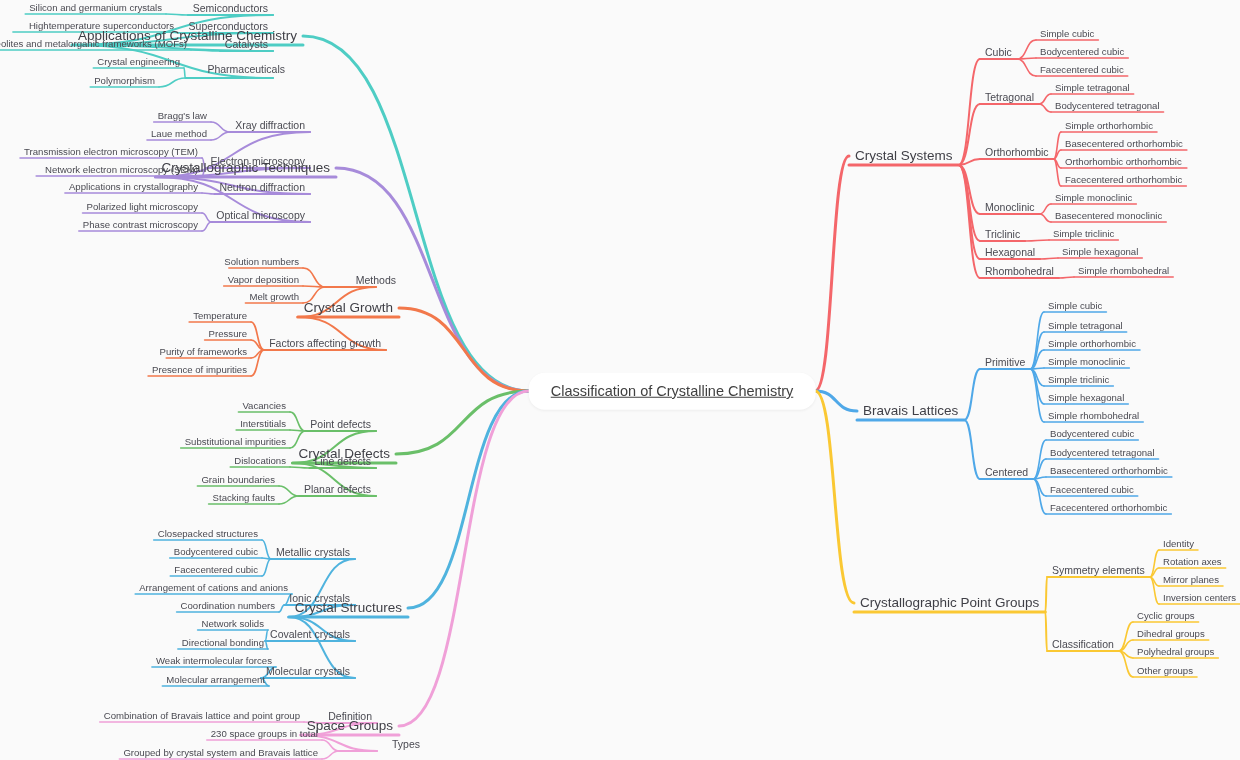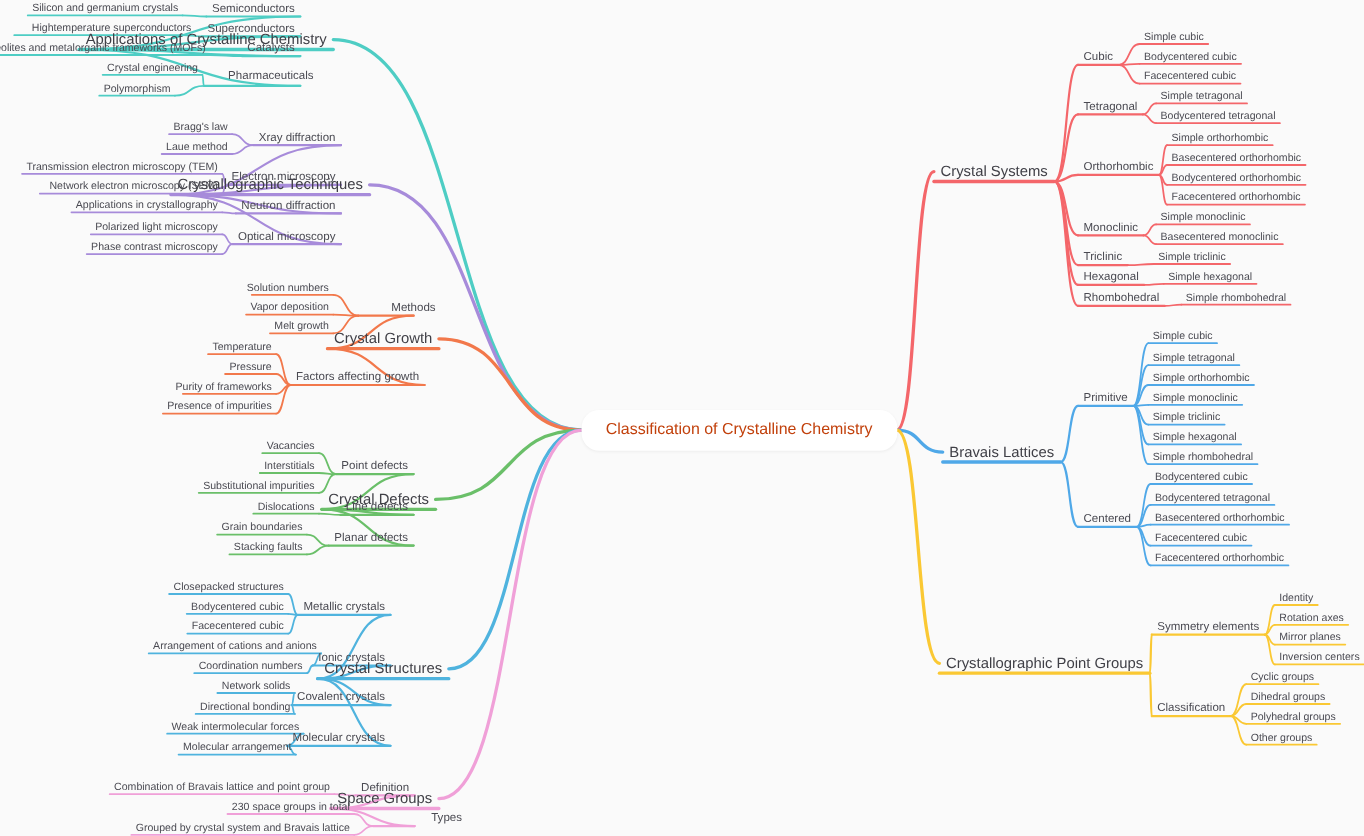--- a/index.html
+++ b/index.html
@@ -28,27 +28,28 @@
     white-space: nowrap;
     color: #3f3f46;
     line-height: 1;
     transform: translateY(-50%);
   }
   .node.r { text-align: left; }
   .node.l { text-align: right; transform: translate(-100%, -50%); }
 
   .lvl0 {
     font-size: 14.5px;
-    color: #c2410c;
+    color: #404040;
     background: #ffffff;
     border-radius: 16px;
     padding: 11px 22px;
     box-shadow: 0 1px 3px rgba(0,0,0,0.06);
     transform: translate(-50%, -50%);
     z-index: 5;
+    text-decoration: underline;
   }
   .lvl1 { font-size: 13.5px; color: #3f3f46; }
   .lvl2 { font-size: 10.5px; color: #4a4a52; }
   .lvl3 { font-size: 9.6px;  color: #4a4a52; }
 </style>
 </head>
 <body>
 
 <div id="root">
   <svg id="wires" viewBox="0 0 1240 760" width="1240" height="760">
@@ -341,21 +342,21 @@
       <div class="node lvl2 r" style="left: 985px; top: 52px;">Cubic</div>
       <div class="node lvl3 r" style="left: 1040px; top: 34px;">Simple cubic</div>
       <div class="node lvl3 r" style="left: 1040px; top: 52px;">Bodycentered cubic</div>
       <div class="node lvl3 r" style="left: 1040px; top: 70px;">Facecentered cubic</div>
       <div class="node lvl2 r" style="left: 985px; top: 97px;">Tetragonal</div>
       <div class="node lvl3 r" style="left: 1055px; top: 88px;">Simple tetragonal</div>
       <div class="node lvl3 r" style="left: 1055px; top: 106px;">Bodycentered tetragonal</div>
       <div class="node lvl2 r" style="left: 985px; top: 152px;">Orthorhombic</div>
       <div class="node lvl3 r" style="left: 1065px; top: 126px;">Simple orthorhombic</div>
       <div class="node lvl3 r" style="left: 1065px; top: 144px;">Basecentered orthorhombic</div>
-      <div class="node lvl3 r" style="left: 1065px; top: 162px;">Bodycentered orthorhombic</div>
+      <div class="node lvl3 r" style="left: 1065px; top: 162px;">Orthorhombic orthorhombic</div>
       <div class="node lvl3 r" style="left: 1065px; top: 180px;">Facecentered orthorhombic</div>
       <div class="node lvl2 r" style="left: 985px; top: 207px;">Monoclinic</div>
       <div class="node lvl3 r" style="left: 1055px; top: 198px;">Simple monoclinic</div>
       <div class="node lvl3 r" style="left: 1055px; top: 216px;">Basecentered monoclinic</div>
       <div class="node lvl2 r" style="left: 985px; top: 234px;">Triclinic</div>
       <div class="node lvl3 r" style="left: 1053px; top: 234px;">Simple triclinic</div>
       <div class="node lvl2 r" style="left: 985px; top: 252px;">Hexagonal</div>
       <div class="node lvl3 r" style="left: 1062px; top: 252px;">Simple hexagonal</div>
       <div class="node lvl2 r" style="left: 985px; top: 271px;">Rhombohedral</div>
       <div class="node lvl3 r" style="left: 1078px; top: 271px;">Simple rhombohedral</div>

